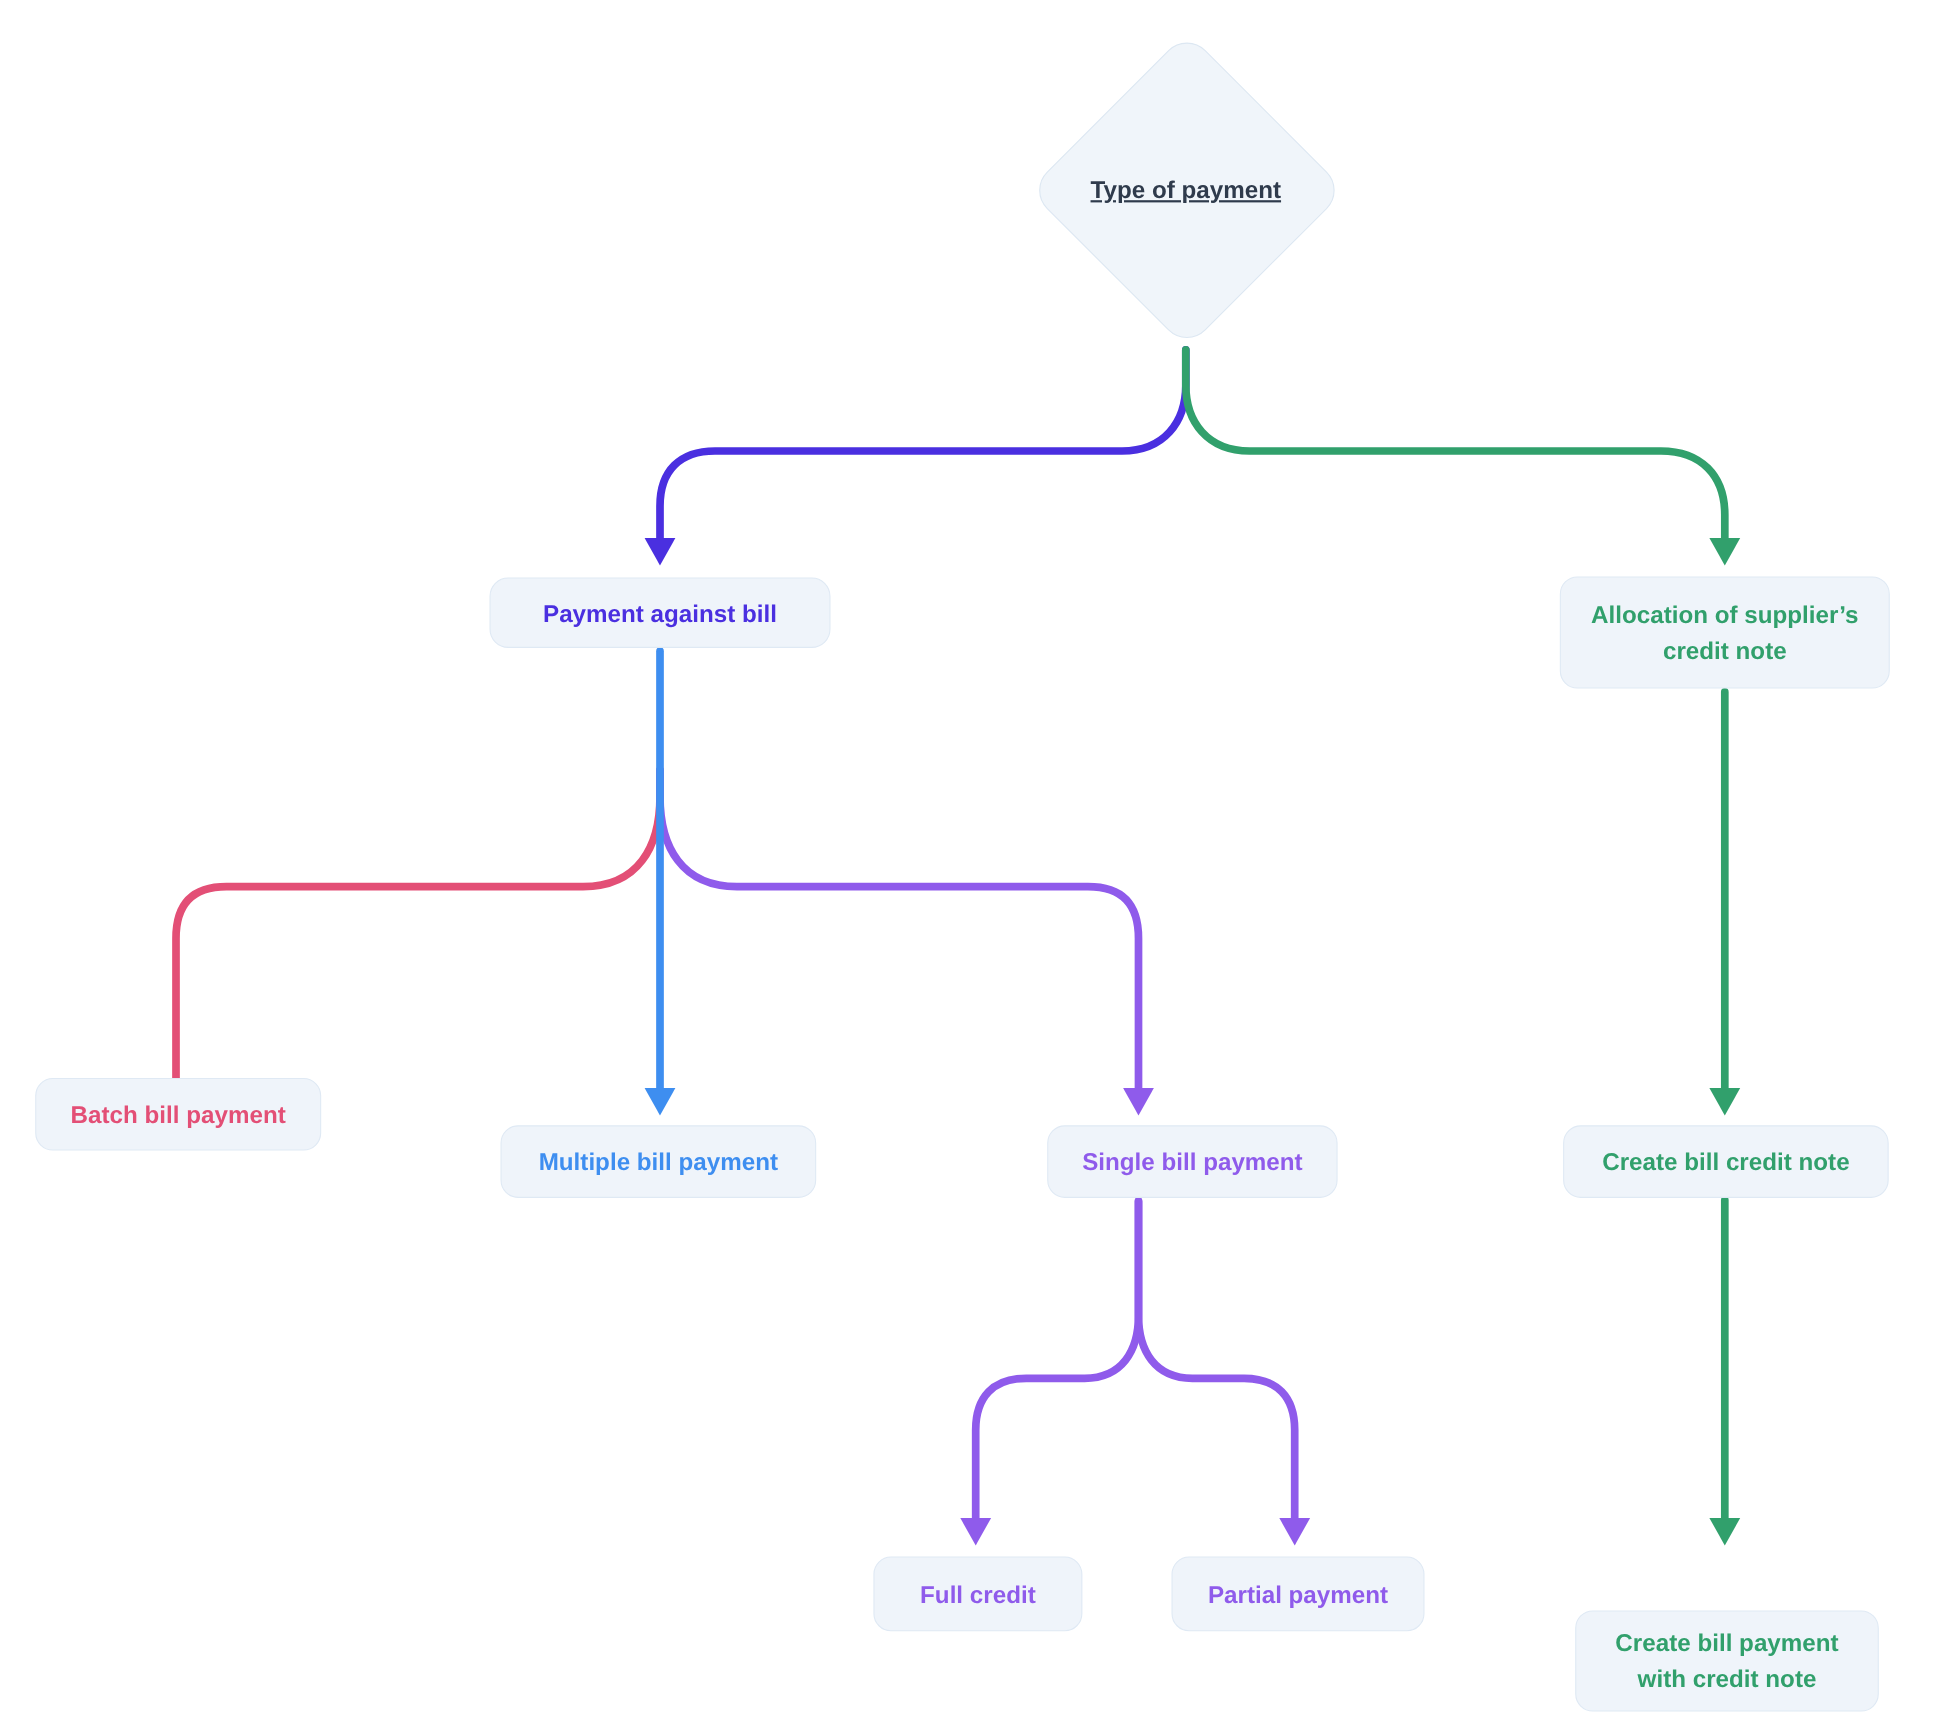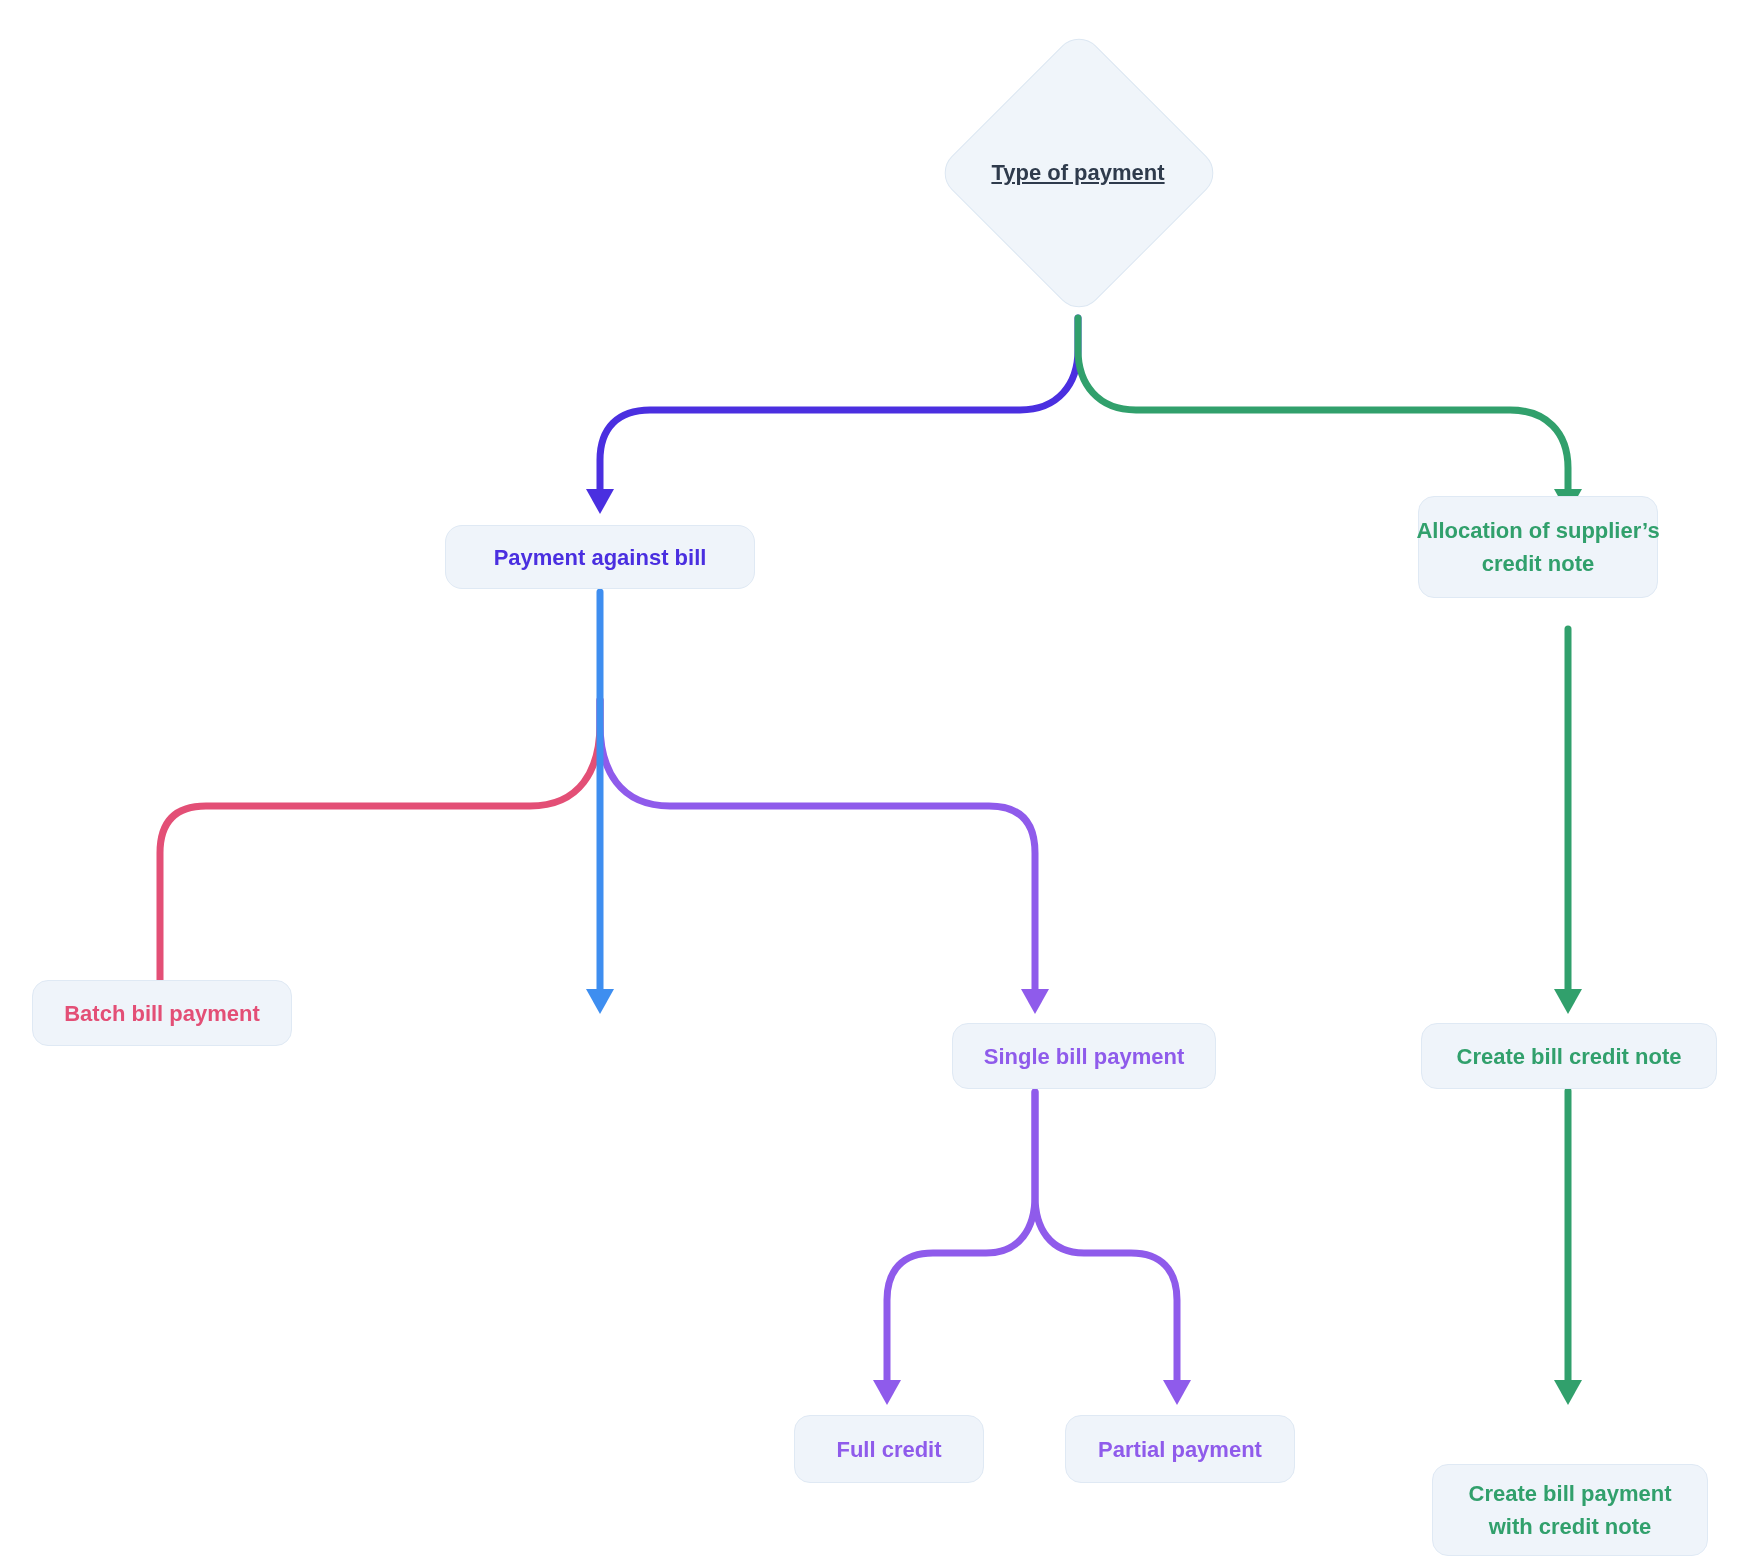--- a/index.html
+++ b/index.html
@@ -122,29 +122,32 @@
 
   <div class="diamond"></div>
   <div class="diamond-label t-dark">
     <span>Type of payment</span>
   </div>
 
   <div class="node t-indigo" style="left:445px; top:525px; width:310px; height:64px">
     <span>Payment against bill</span>
   </div>
 
-  <div class="node t-green" style="left:1418px; top:496px; width:240px; height:102px">
+  <div class="node t-green" style="left:1418px; top:524px; width:300px; height:102px">
     <span>Allocation of supplier’s</span>
     <span>credit note</span>
   </div>
 
   <div class="node t-pink" style="left:32px; top:980px; width:260px; height:66px">
     <span>Batch bill payment</span>
   </div>
 
+  <div class="node t-blue" style="left:455px; top:1023px; width:287px; height:66px">
+    <span>Multiple bill payment</span>
+  </div>
 
   <div class="node t-purple" style="left:952px; top:1023px; width:264px; height:66px">
     <span>Single bill payment</span>
   </div>
 
   <div class="node t-green" style="left:1421px; top:1023px; width:296px; height:66px">
     <span>Create bill credit note</span>
   </div>
 
   <div class="node t-purple" style="left:794px; top:1415px; width:190px; height:68px">

